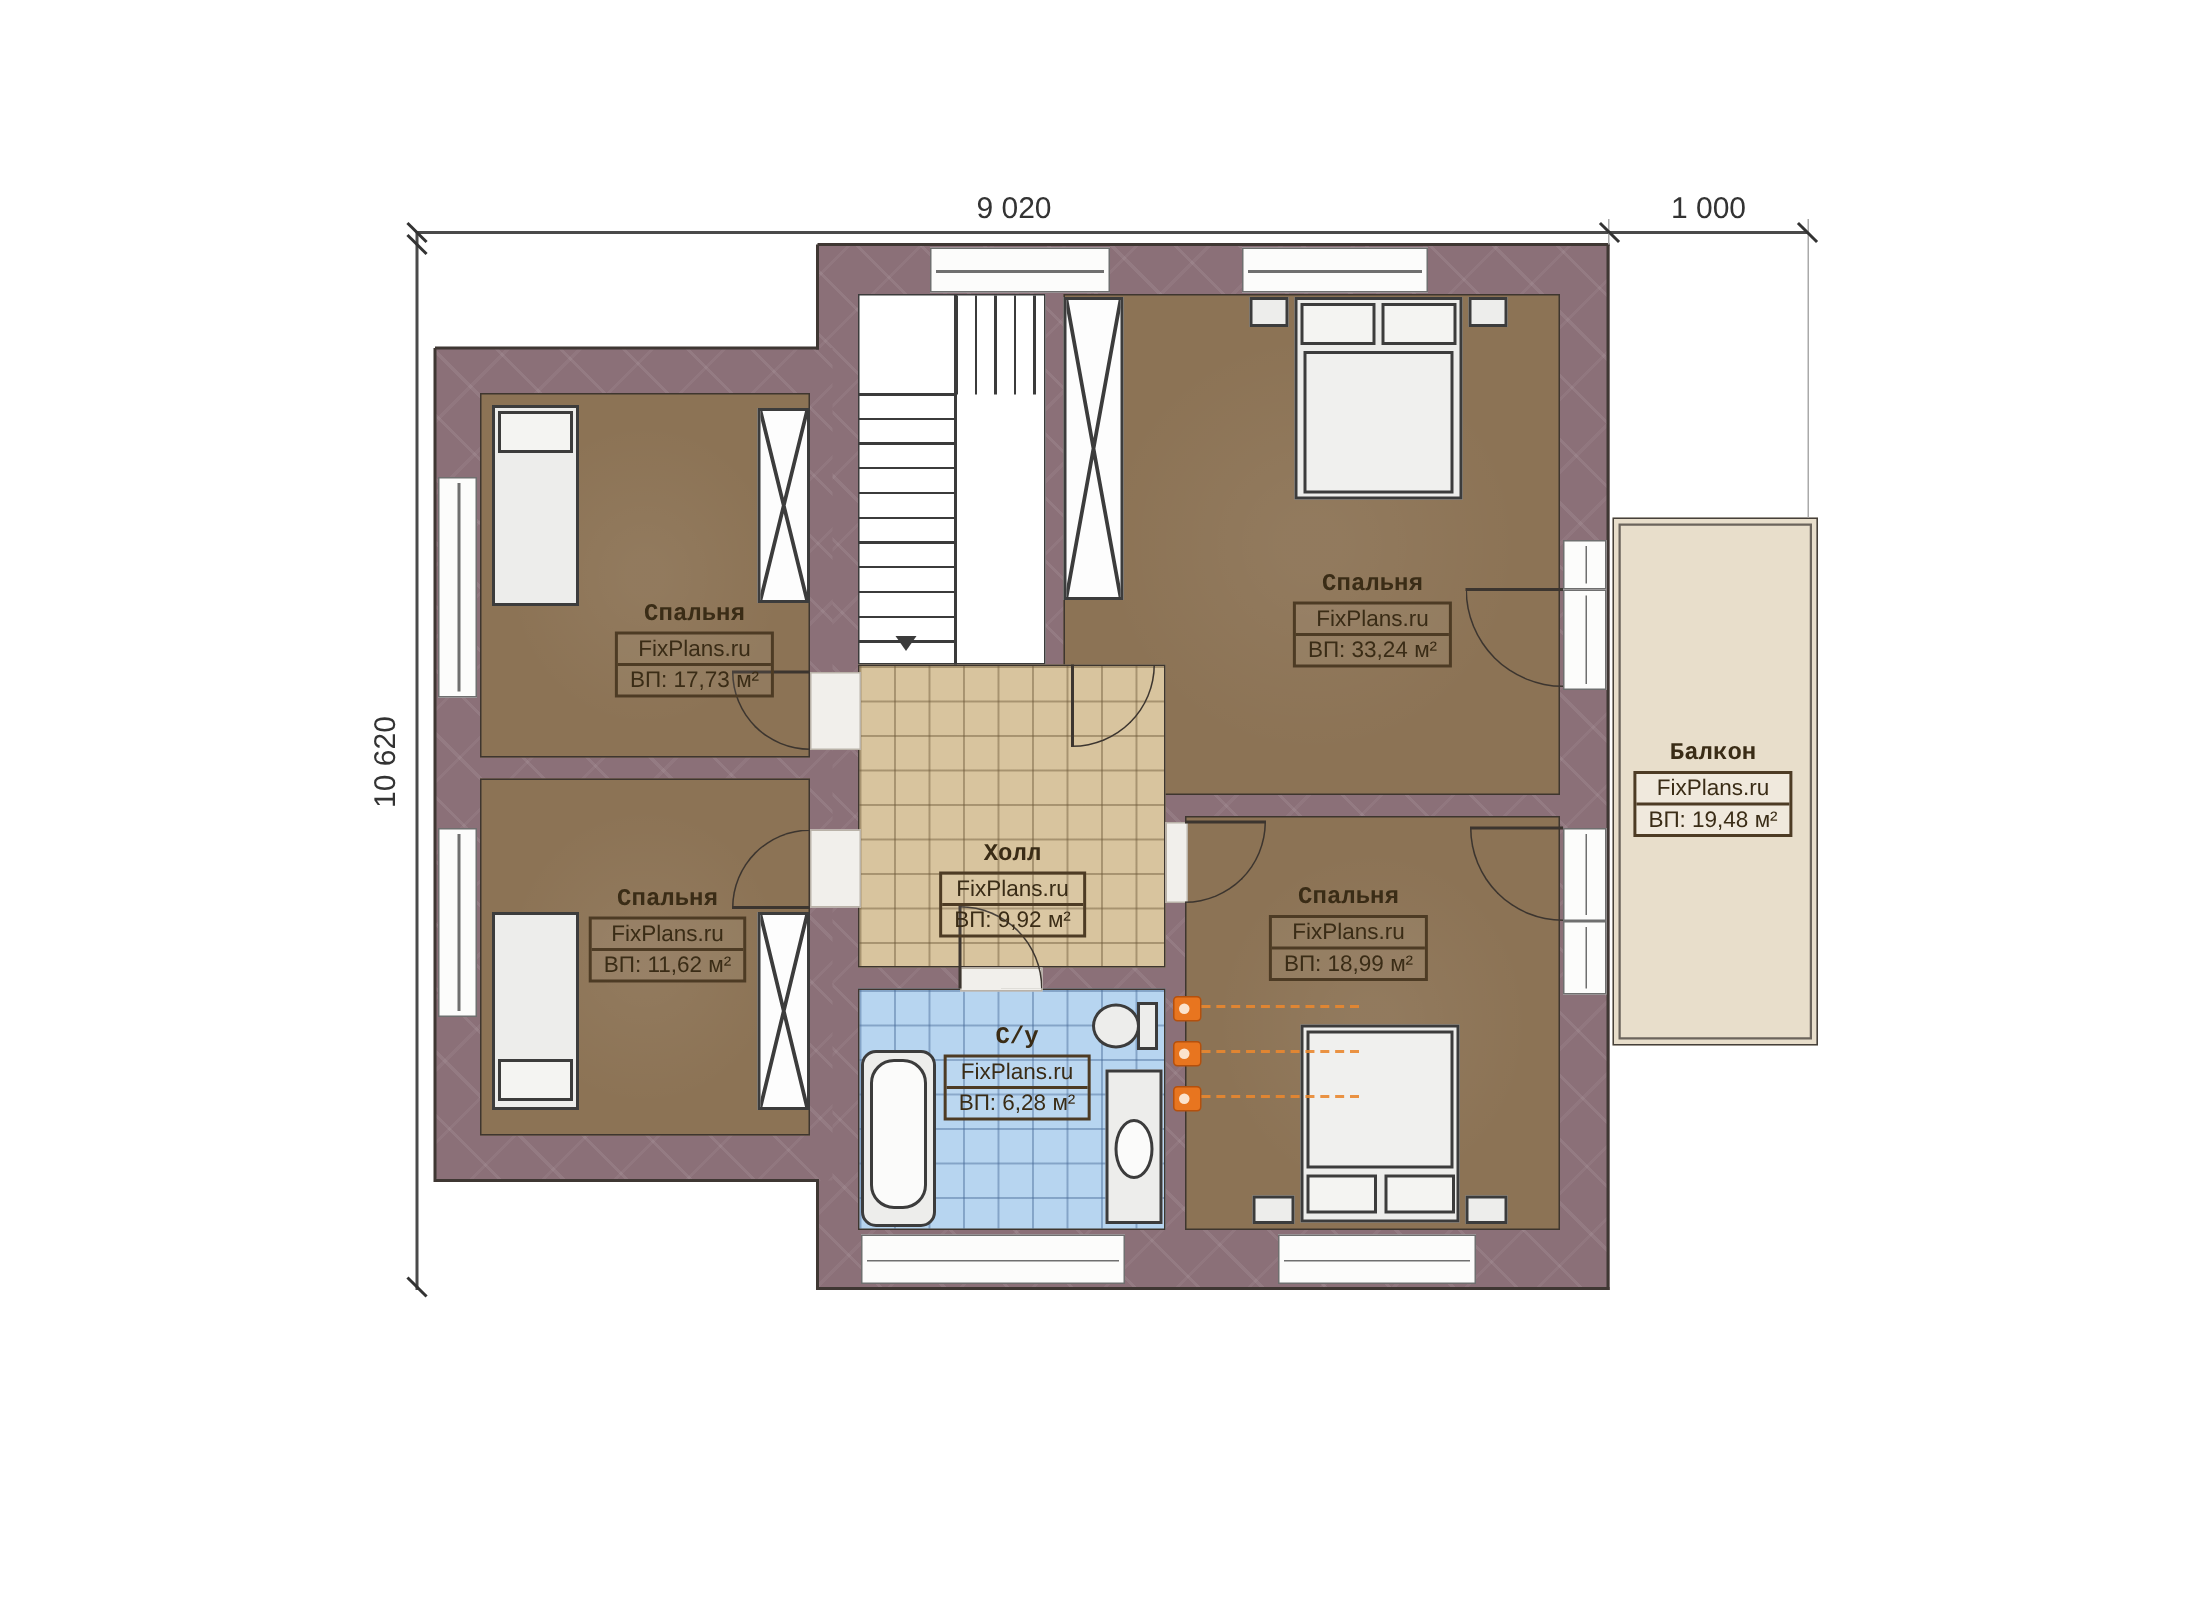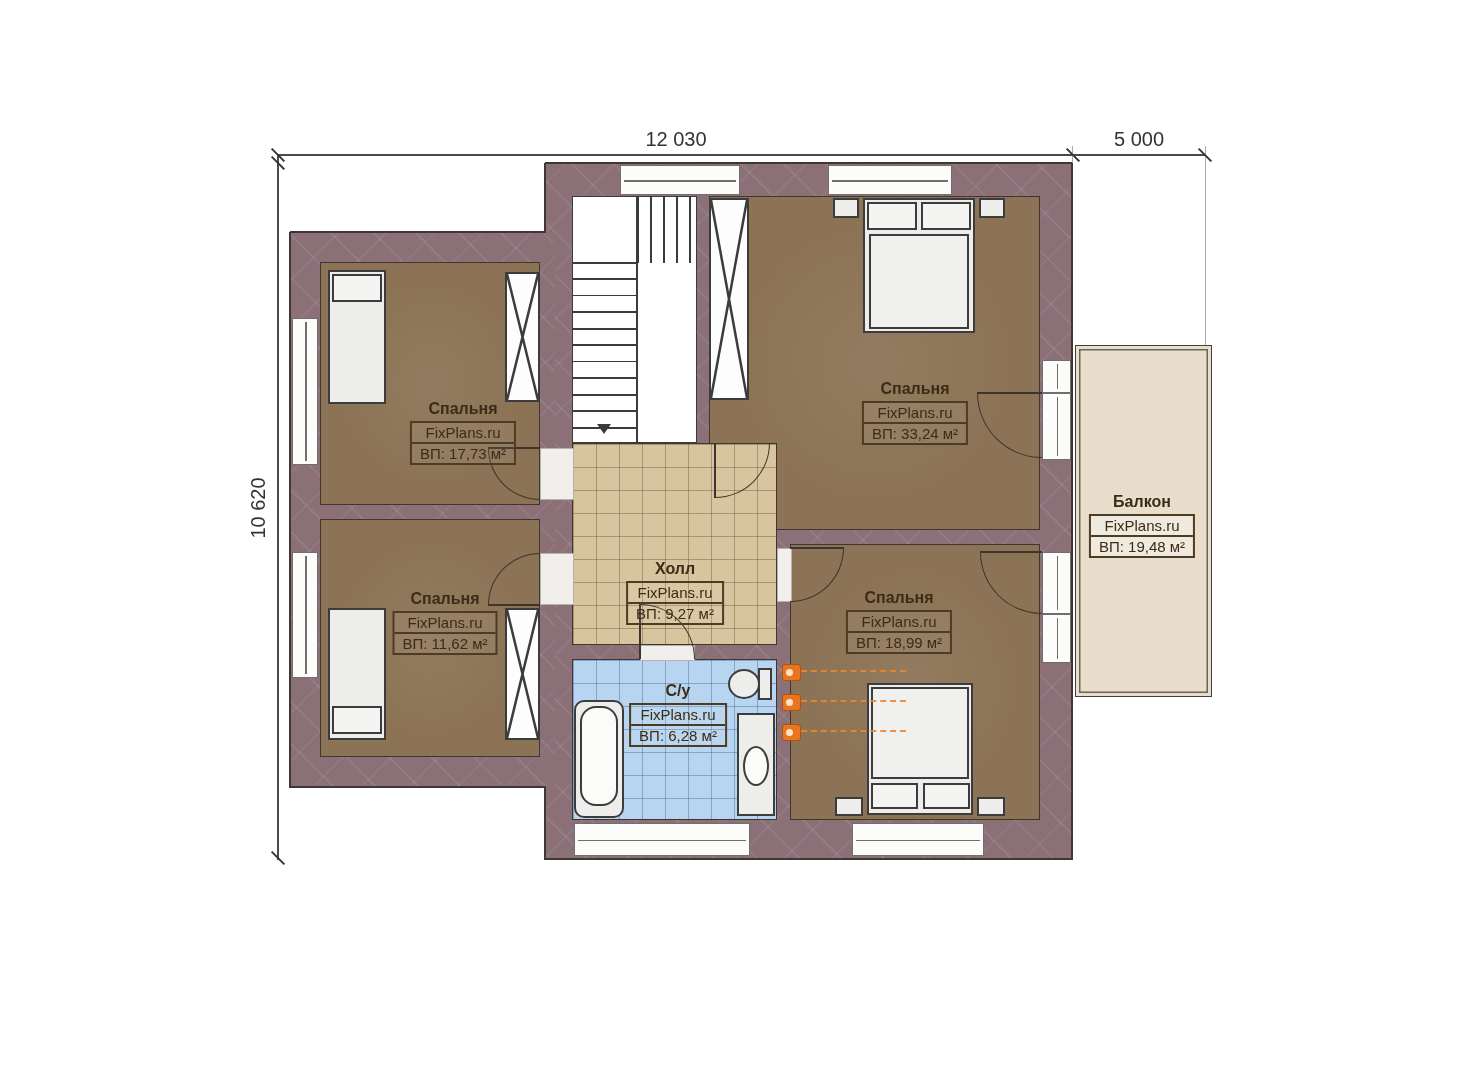--- a/index.html
+++ b/index.html
@@ -34,21 +34,21 @@
   .soft{position:absolute;background:#f4f4f2;border:2px solid #3c3c3c;box-sizing:border-box;}
   .xbox{position:absolute;background:#fdfdfd;border:2px solid #3c3c3c;box-sizing:border-box;}
   .xbox svg{display:block;width:100%;height:100%;}
   .stairs-v{position:absolute;background-image:repeating-linear-gradient(180deg,#3b3b3b 0 1.5px,transparent 1.5px 16.5px);}
   .stairs-h{position:absolute;background-image:repeating-linear-gradient(90deg,#3b3b3b 0 1.5px,transparent 1.5px 13px);}
   .plumb{position:absolute;width:17px;height:15px;background:#e8751f;border:1px solid #b4500d;border-radius:3px;}
   .plumb:after{content:'';position:absolute;left:3px;top:4px;width:7px;height:7px;border-radius:50%;background:#fbe3cd;}
   .pdash{position:absolute;border-top:2.5px dashed rgba(233,135,47,.9);}
   
   .room-label{position:absolute;transform:translateX(-50%);text-align:center;color:#3a2c16;z-index:30;}
-  .room-name{font-size:16px;font-weight:700;margin-bottom:3px;white-space:nowrap;}
+  .room-name{font-size:16px;font-weight:700;margin-bottom:3px;white-space:nowrap;font-family:Liberation Mono, monospace;}
   .wm{display:inline-block;border:2px solid #4d3b24;background:rgba(255,255,255,.06);}
   .wm div{padding:1px 8px;font-size:15px;white-space:nowrap;}
   .wm .area{border-top:2px solid #4d3b24;}
   
   .balcony{position:absolute;background:#e8decb;border:1.5px solid #46403a;
            box-shadow:inset 0 0 0 3px #e8decb, inset 0 0 0 4.5px #6b645c;box-sizing:border-box;}
   
   .dim-line{position:absolute;background:#4a4a4a;}
   .ext-line{position:absolute;background:#aaa;}
   .tick{position:absolute;width:18px;height:2px;background:#333;transform:translate(-9px,-1px) rotate(45deg);}
@@ -200,21 +200,21 @@
     <div class="wm">
       <div>FixPlans.ru</div>
       <div class="area">ВП: 11,62 м²</div>
     </div>
   </div>
 
   <div class="room-label" style="left:675px;top:560px;">
     <div class="room-name">Холл</div>
     <div class="wm">
       <div>FixPlans.ru</div>
-      <div class="area">ВП: 9,27 м²</div>
+      <div class="area">ВП: 9,92 м²</div>
     </div>
   </div>
 
   <div class="room-label" style="left:678px;top:682px;">
     <div class="room-name">С/у</div>
     <div class="wm">
       <div>FixPlans.ru</div>
       <div class="area">ВП: 6,28 м²</div>
     </div>
   </div>
@@ -239,17 +239,17 @@
   <div class="dim-line" style="left:277px;top:154px;width:1.5px;height:706px;"></div>
   <div class="ext-line" style="left:1072px;top:146px;width:1px;height:17px;"></div>
   <div class="ext-line" style="left:1205px;top:146px;width:1px;height:199px;"></div>
 
   <div class="tick" style="left:278px;top:155px;"></div>
   <div class="tick" style="left:1073px;top:155px;"></div>
   <div class="tick" style="left:1205px;top:155px;"></div>
   <div class="tick" style="left:278px;top:163px;"></div>
   <div class="tick" style="left:278px;top:858px;"></div>
 
-  <div class="dim-text horiz" style="left:676px;top:128px;">12 030</div>
-  <div class="dim-text horiz" style="left:1139px;top:128px;">5 000</div>
+  <div class="dim-text horiz" style="left:676px;top:128px;">9 020</div>
+  <div class="dim-text horiz" style="left:1139px;top:128px;">1 000</div>
   <div class="dim-text vert" style="left:258px;top:508px;">10 620</div>
 
 </div>
 
 </body></html>

